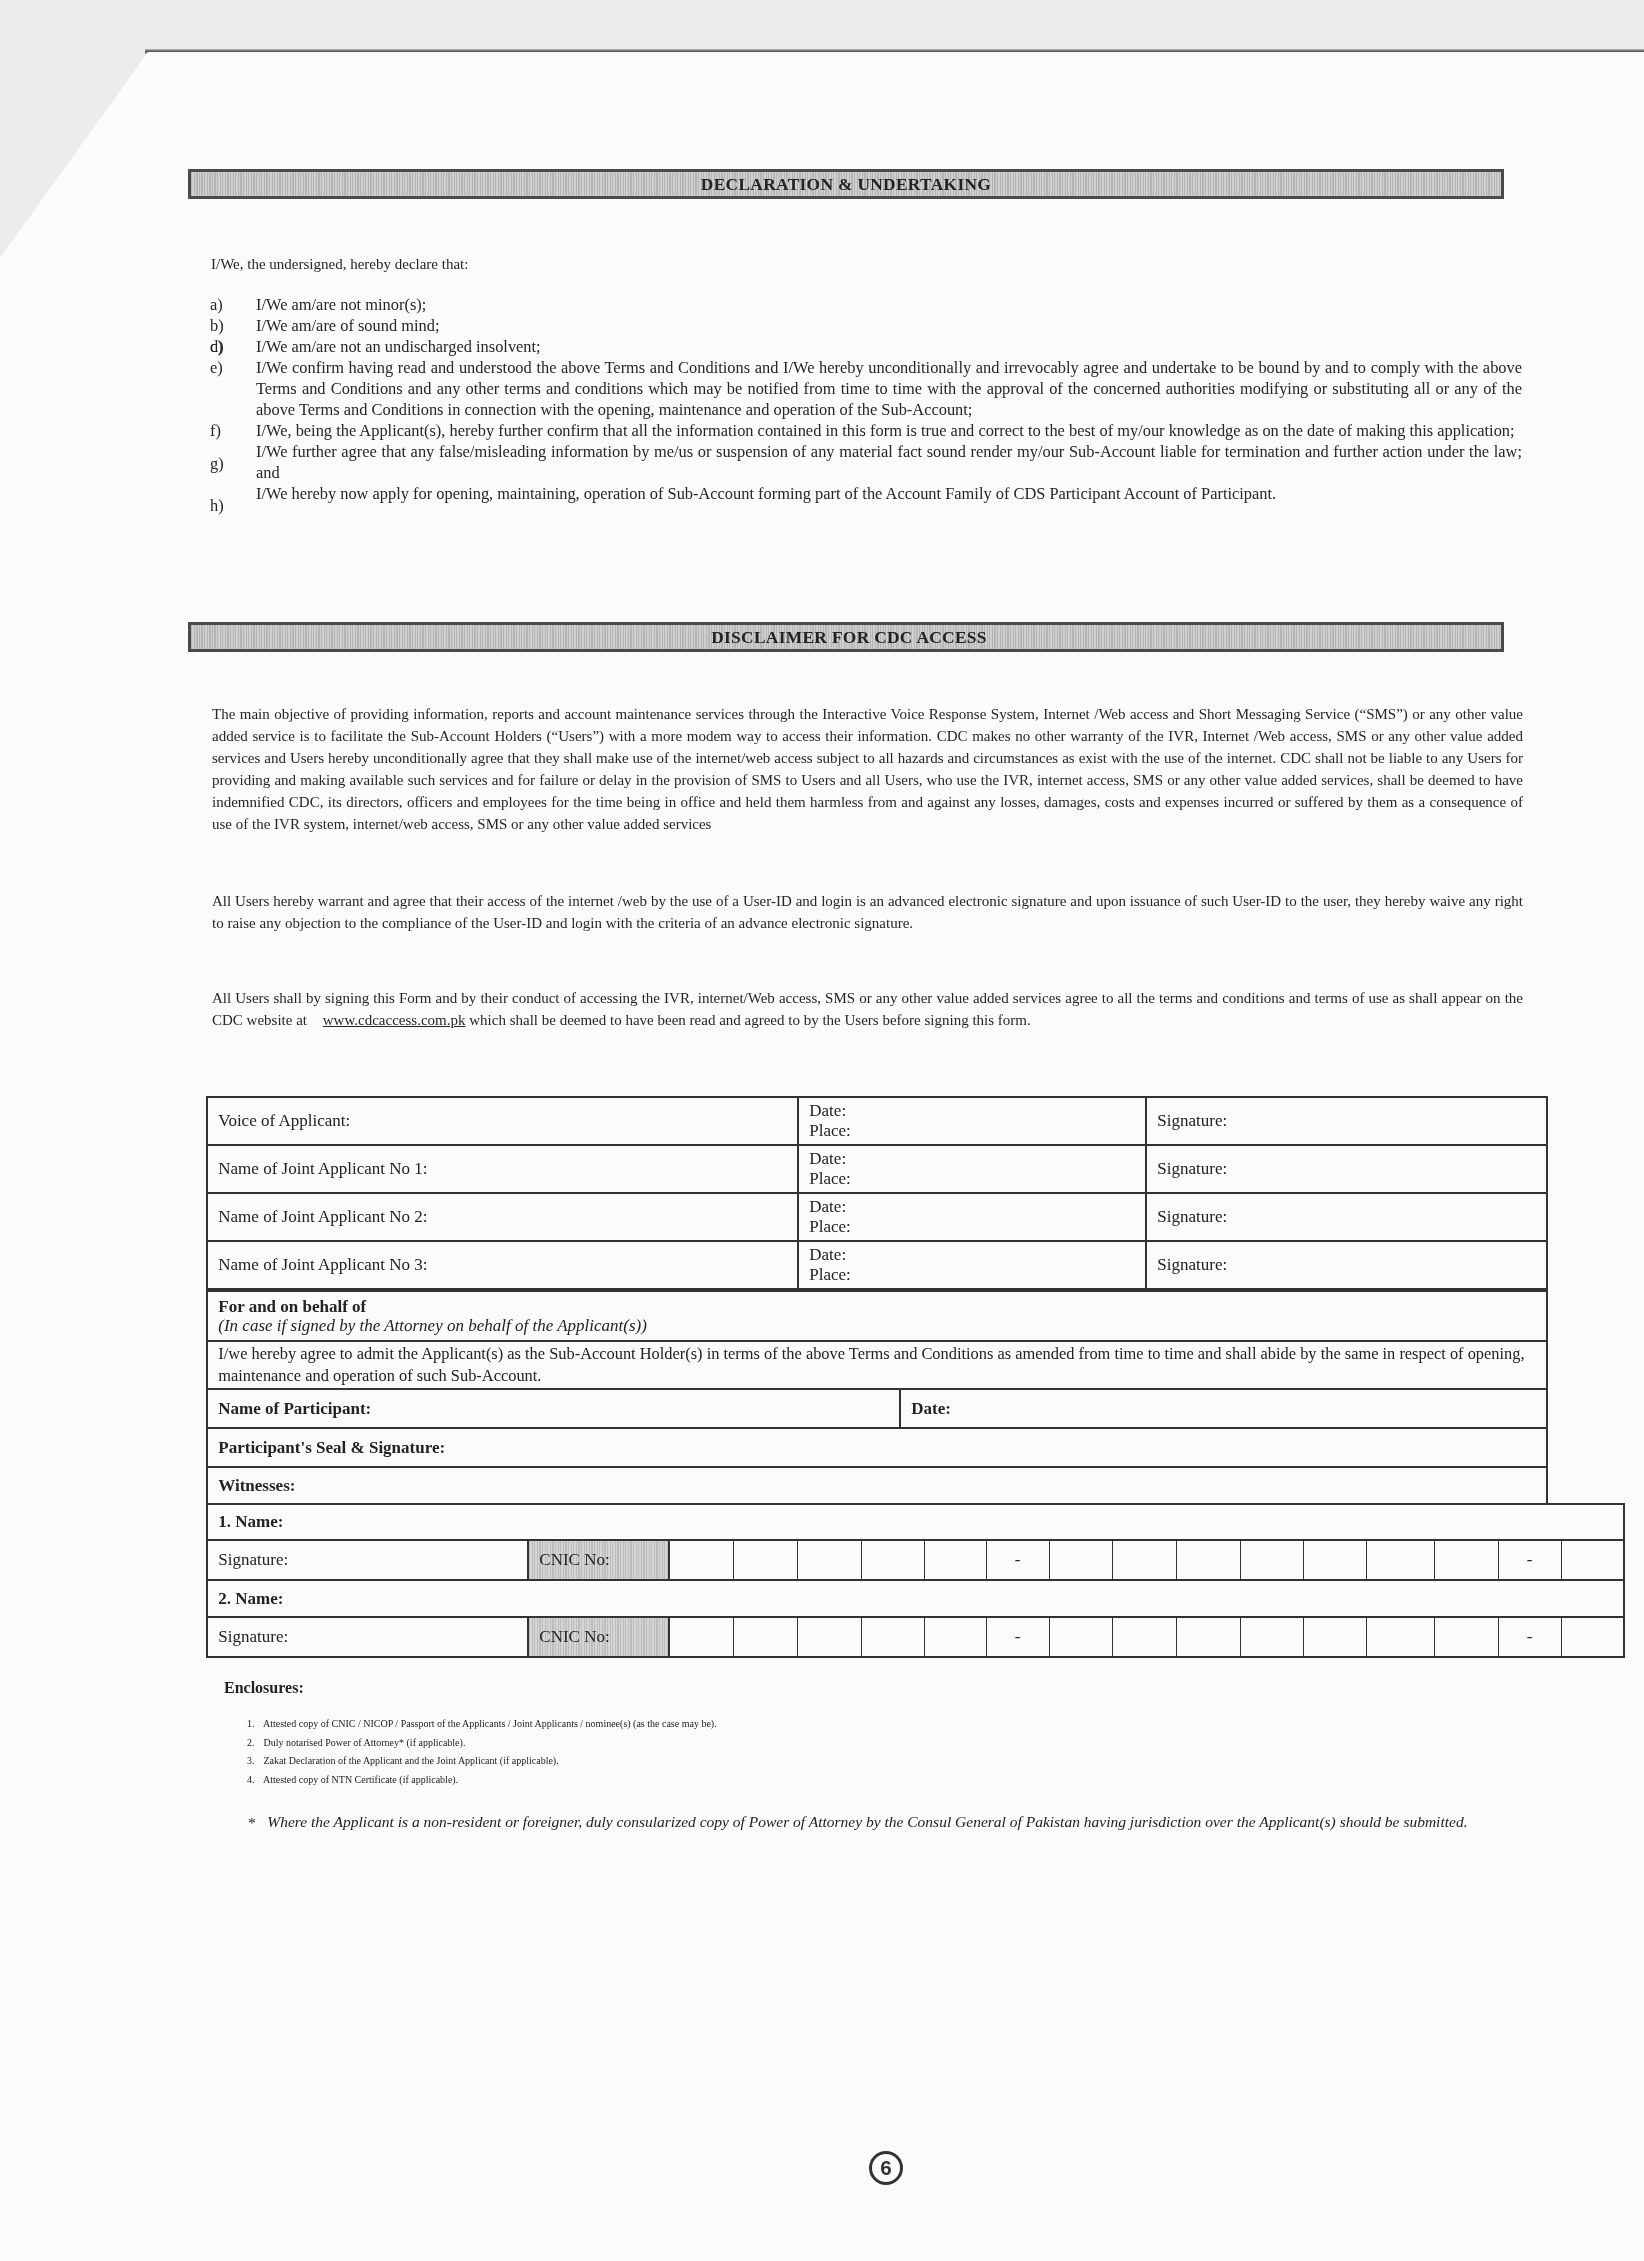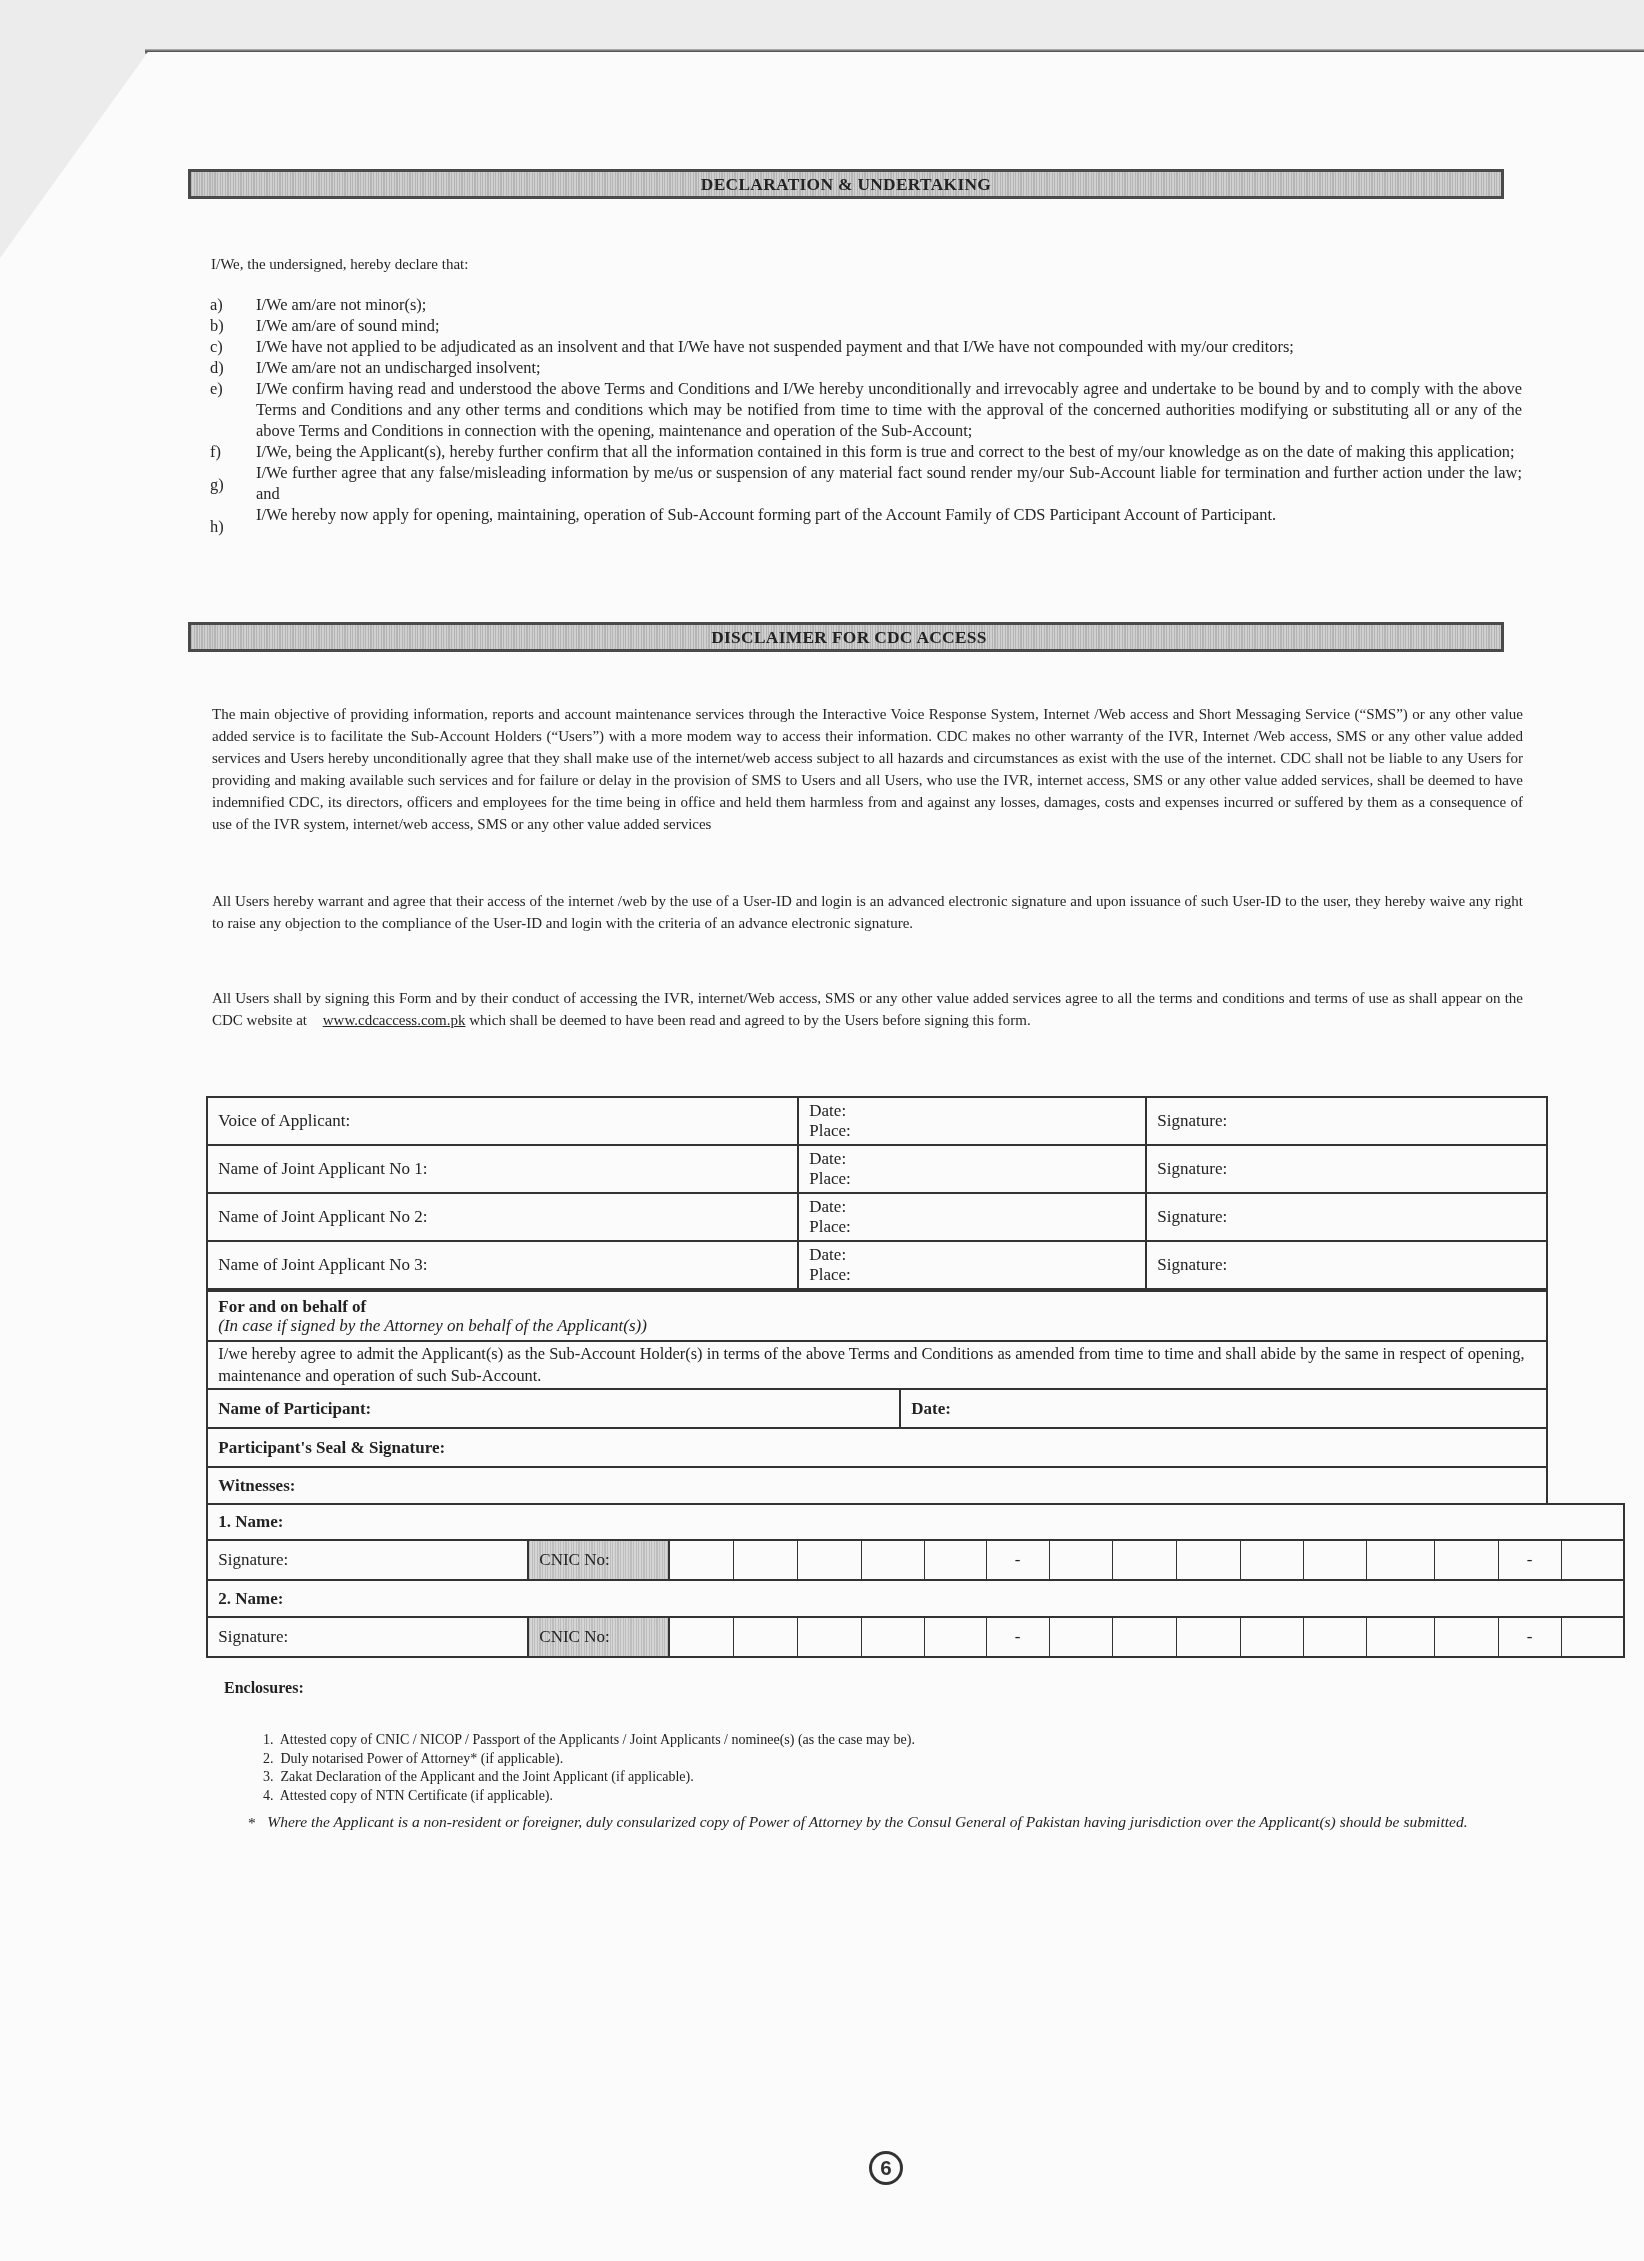--- a/index.html
+++ b/index.html
@@ -64,21 +64,21 @@
   .tbl2 { position: absolute; left: 206px; width: 1340px; border-collapse: collapse; table-layout: fixed; font-size: 17px; }
   .tbl2 td { border: 2.6px solid #333; padding: 0 10.3px; box-sizing: border-box; vertical-align: middle; }
   .tbl2 td.cnic-label {
     background: repeating-linear-gradient(90deg, #bdbdbd 0 1.3px, #d5d5d5 1.3px 2.6px);
     font-size: 17px;
   }
   .tbl2 td.cell { padding: 0; border-width: 1.3px; text-align: center; border-top-width: 2.6px; border-bottom-width: 2.6px; }
   .tbl2 td.cell.last { border-right-width: 2.6px; }
 
   .enc-title { position: absolute; left: 224px; top: 1679px; font-size: 16px; font-weight: bold; }
-  .enc-list { position: absolute; left: 247px; top: 1715px; margin: 16px; padding: 0; list-style: none; font-size: 14px; line-height: 18.7px; }
+  .enc-list { position: absolute; left: 247px; top: 1715px; margin: 0; padding: 0; list-style: none; font-size: 10px; line-height: 18.7px; }
   .enc-list li span.num { display: inline-block; width: 14px; }
   .footnote {
     position: absolute; left: 248px; top: 1812px; width: 1264px;
     font-size: 15.5px; font-style: italic; line-height: 19.3px;
   }
   .footnote .star { position: absolute; left: 0; top: 1.3px; font-style: normal; }
   .footnote .ftext { display: block; padding-left: 19.3px; }
   .page-number {
     position: absolute; left: 869px; top: 2151px; width: 34px; height: 34px;
     border: 3.2px solid #333; border-radius: 50%; box-sizing: border-box;
@@ -96,21 +96,21 @@
 
 <div class="content">
 
   <div class="banner" style="top:169px;">DECLARATION &amp; UNDERTAKING</div>
 
   <div class="text intro">I/We, the undersigned, hereby declare that:</div>
 
   <ul class="decl-list">
     <li><span class="mk">a)</span><span>I/We am/are not minor(s);</span></li>
     <li><span class="mk">b)</span><span>I/We am/are of sound mind;</span></li>
-    <li><span class="mk">c)</span><span>I/We have not applied to be adjudicated as an insolvent and that I/We have not suspended payment and that I/We have not compounded with my/our creditors;</span></li>
+    <li><span class="mk">c)</span></li>
     <li><span class="mk">d)</span><span>I/We am/are not an undischarged insolvent;</span></li>
     <li><span class="mk">e)</span><span>I/We confirm having read and understood the above Terms and Conditions and I/We hereby unconditionally and irrevocably agree and undertake to be bound by and to comply with the above Terms and Conditions and any other terms and conditions which may be notified from time to time with the approval of the concerned authorities modifying or substituting all or any of the above Terms and Conditions in connection with the opening, maintenance and operation of the Sub-Account;</span></li>
     <li><span class="mk">f)</span><span>I/We, being the Applicant(s), hereby further confirm that all the information contained in this form is true and correct to the best of my/our knowledge as on the date of making this application;</span></li>
     <li class="tall"><span class="mk">g)</span><span>I/We further agree that any false/misleading information by me/us or suspension of any material fact sound render my/our Sub-Account liable for termination and further action under the law; and</span></li>
     <li class="tall"><span class="mk">h)</span><span>I/We hereby now apply for opening, maintaining, operation of Sub-Account forming part of the Account Family of CDS Participant Account of Participant.</span></li>
   </ul>
 
   <div class="banner" style="top:622px;padding-left:6px;">DISCLAIMER FOR CDC ACCESS</div>
 
   <div class="text para" style="top:703px;">The main objective of providing information, reports and account maintenance services through the Interactive Voice Response System, Internet /Web access and Short Messaging Service (“SMS”) or any other value added service is to facilitate the Sub-Account Holders (“Users”) with a more modem way to access their information. CDC makes no other warranty of the IVR, Internet /Web access, SMS or any other value added services and Users hereby unconditionally agree that they shall make use of the internet/web access subject to all hazards and circumstances as exist with the use of the internet. CDC shall not be liable to any Users for providing and making available such services and for failure or delay in the provision of SMS to Users and all Users, who use the IVR, internet access, SMS or any other value added services, shall be deemed to have indemnified CDC, its directors, officers and employees for the time being in office and held them harmless from and against any losses, damages, costs and expenses incurred or suffered by them as a consequence of use of the IVR system, internet/web access, SMS or any other value added services</div>

